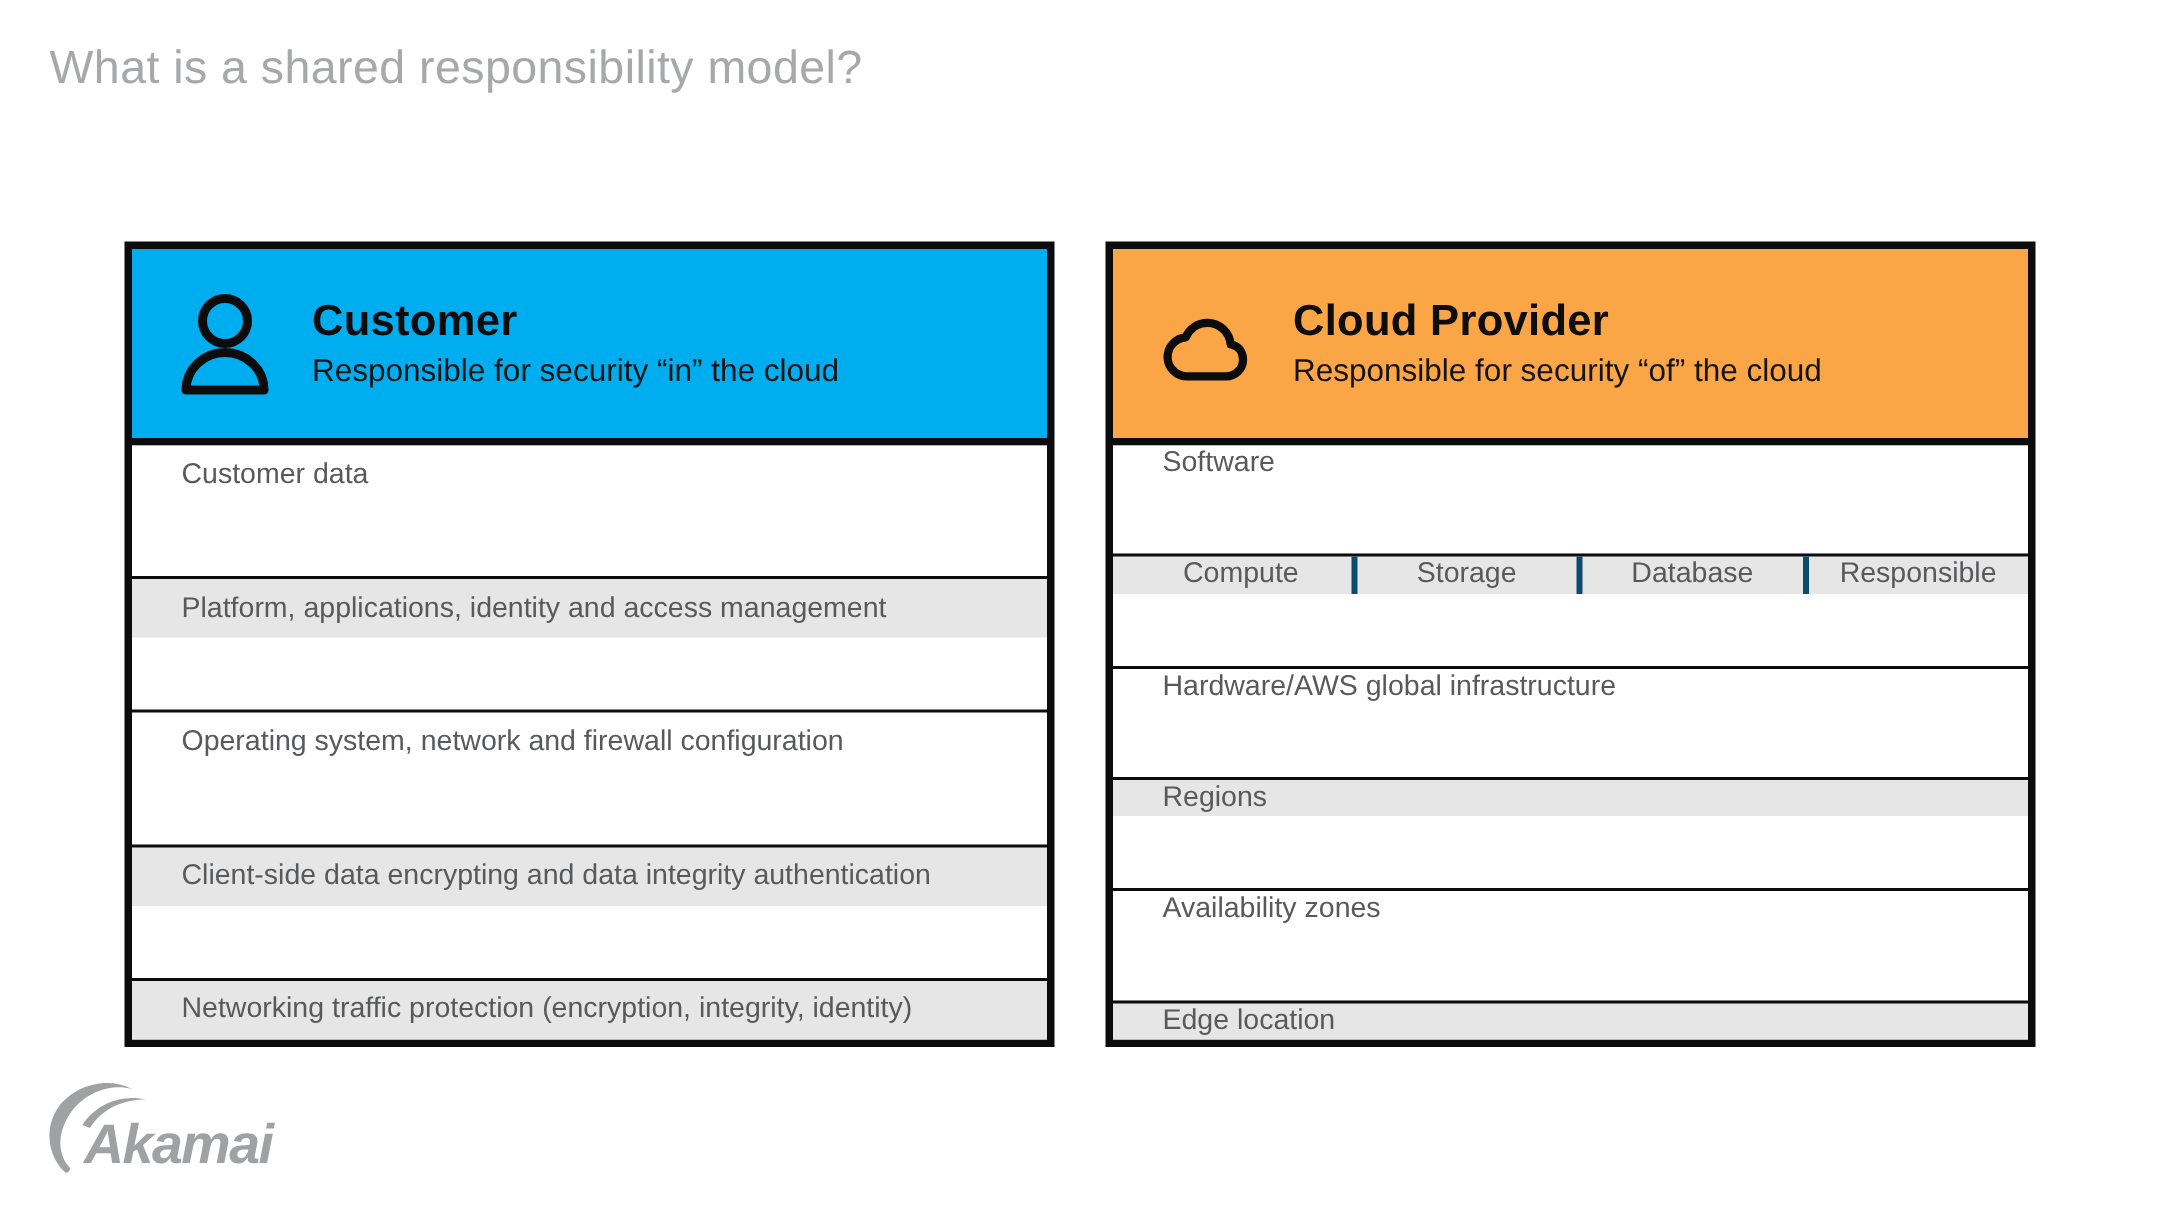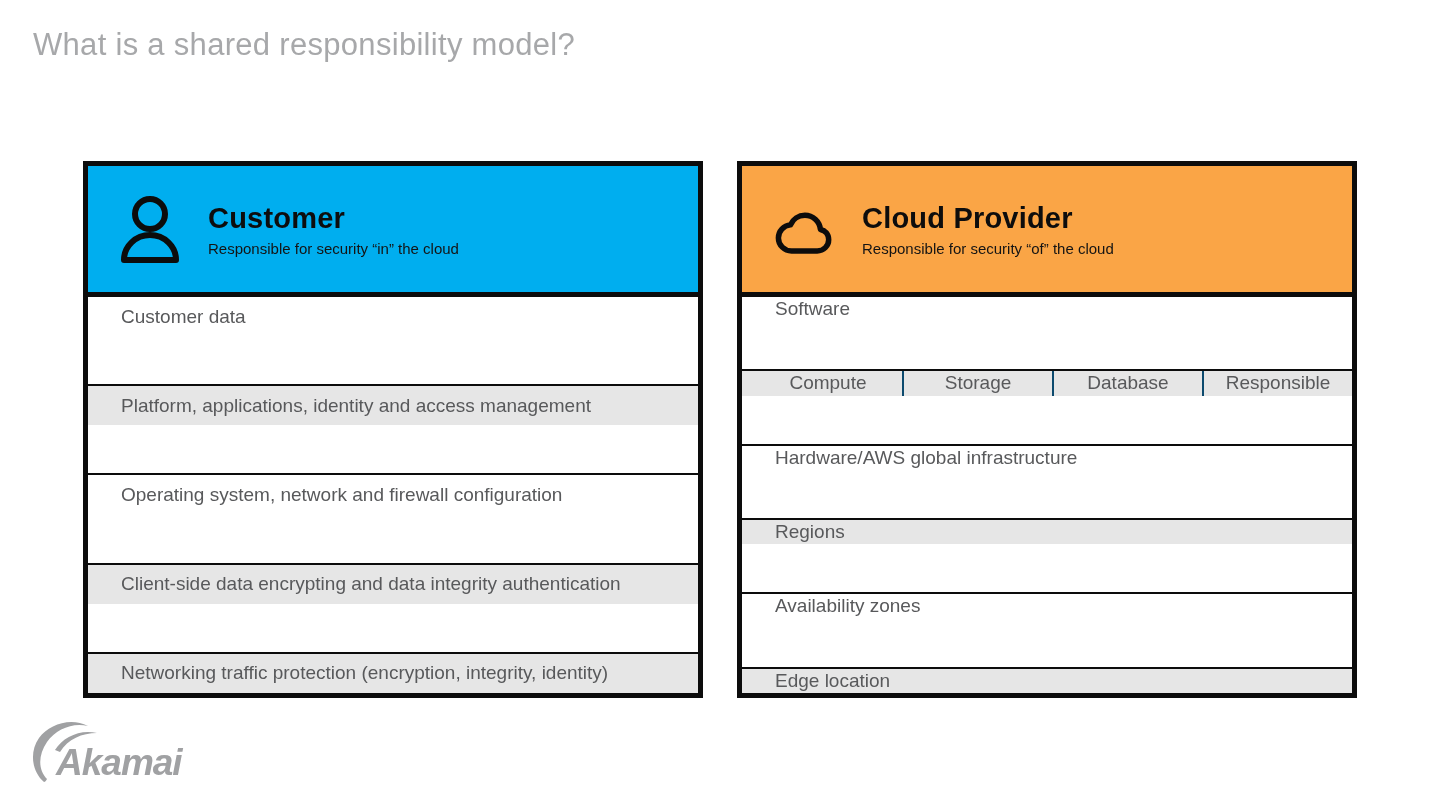--- a/index.html
+++ b/index.html
@@ -49,21 +49,21 @@
   }
   .htext h2 {
     margin: 0;
     font-size: 29px;
     font-weight: bold;
     color: #0d0d0d;
     letter-spacing: 0.2px;
   }
   .htext p {
     margin: 5px 0 0 0;
-    font-size: 15px;
+    font-size: 21px;
     color: #141414;
   }
   .rows {
     flex: 1 1 auto;
     display: flex;
     flex-direction: column;
     gap: 48px;
   }
   .row {
     flex: 1;
@@ -77,21 +77,21 @@
   }
   .row:first-child { border-top: none; }
   .row.alt { background: #e6e6e6; }
   .row.split { padding-left: 12px; text-align: center; }
   .cell {
     flex: 1;
     height: 100%;
     display: flex;
     align-items: center;
     justify-content: center;
-    border-left: 2px solid #0c4a6e;
+    border-left: 4px solid #0c4a6e;
   }
   .cell:first-child { border-left: none; }
   .logo {
     position: absolute;
     left: 28px; top: 720px;
     width: 160px; height: 66px;
   }
 </style>
 </head>
 <body>

